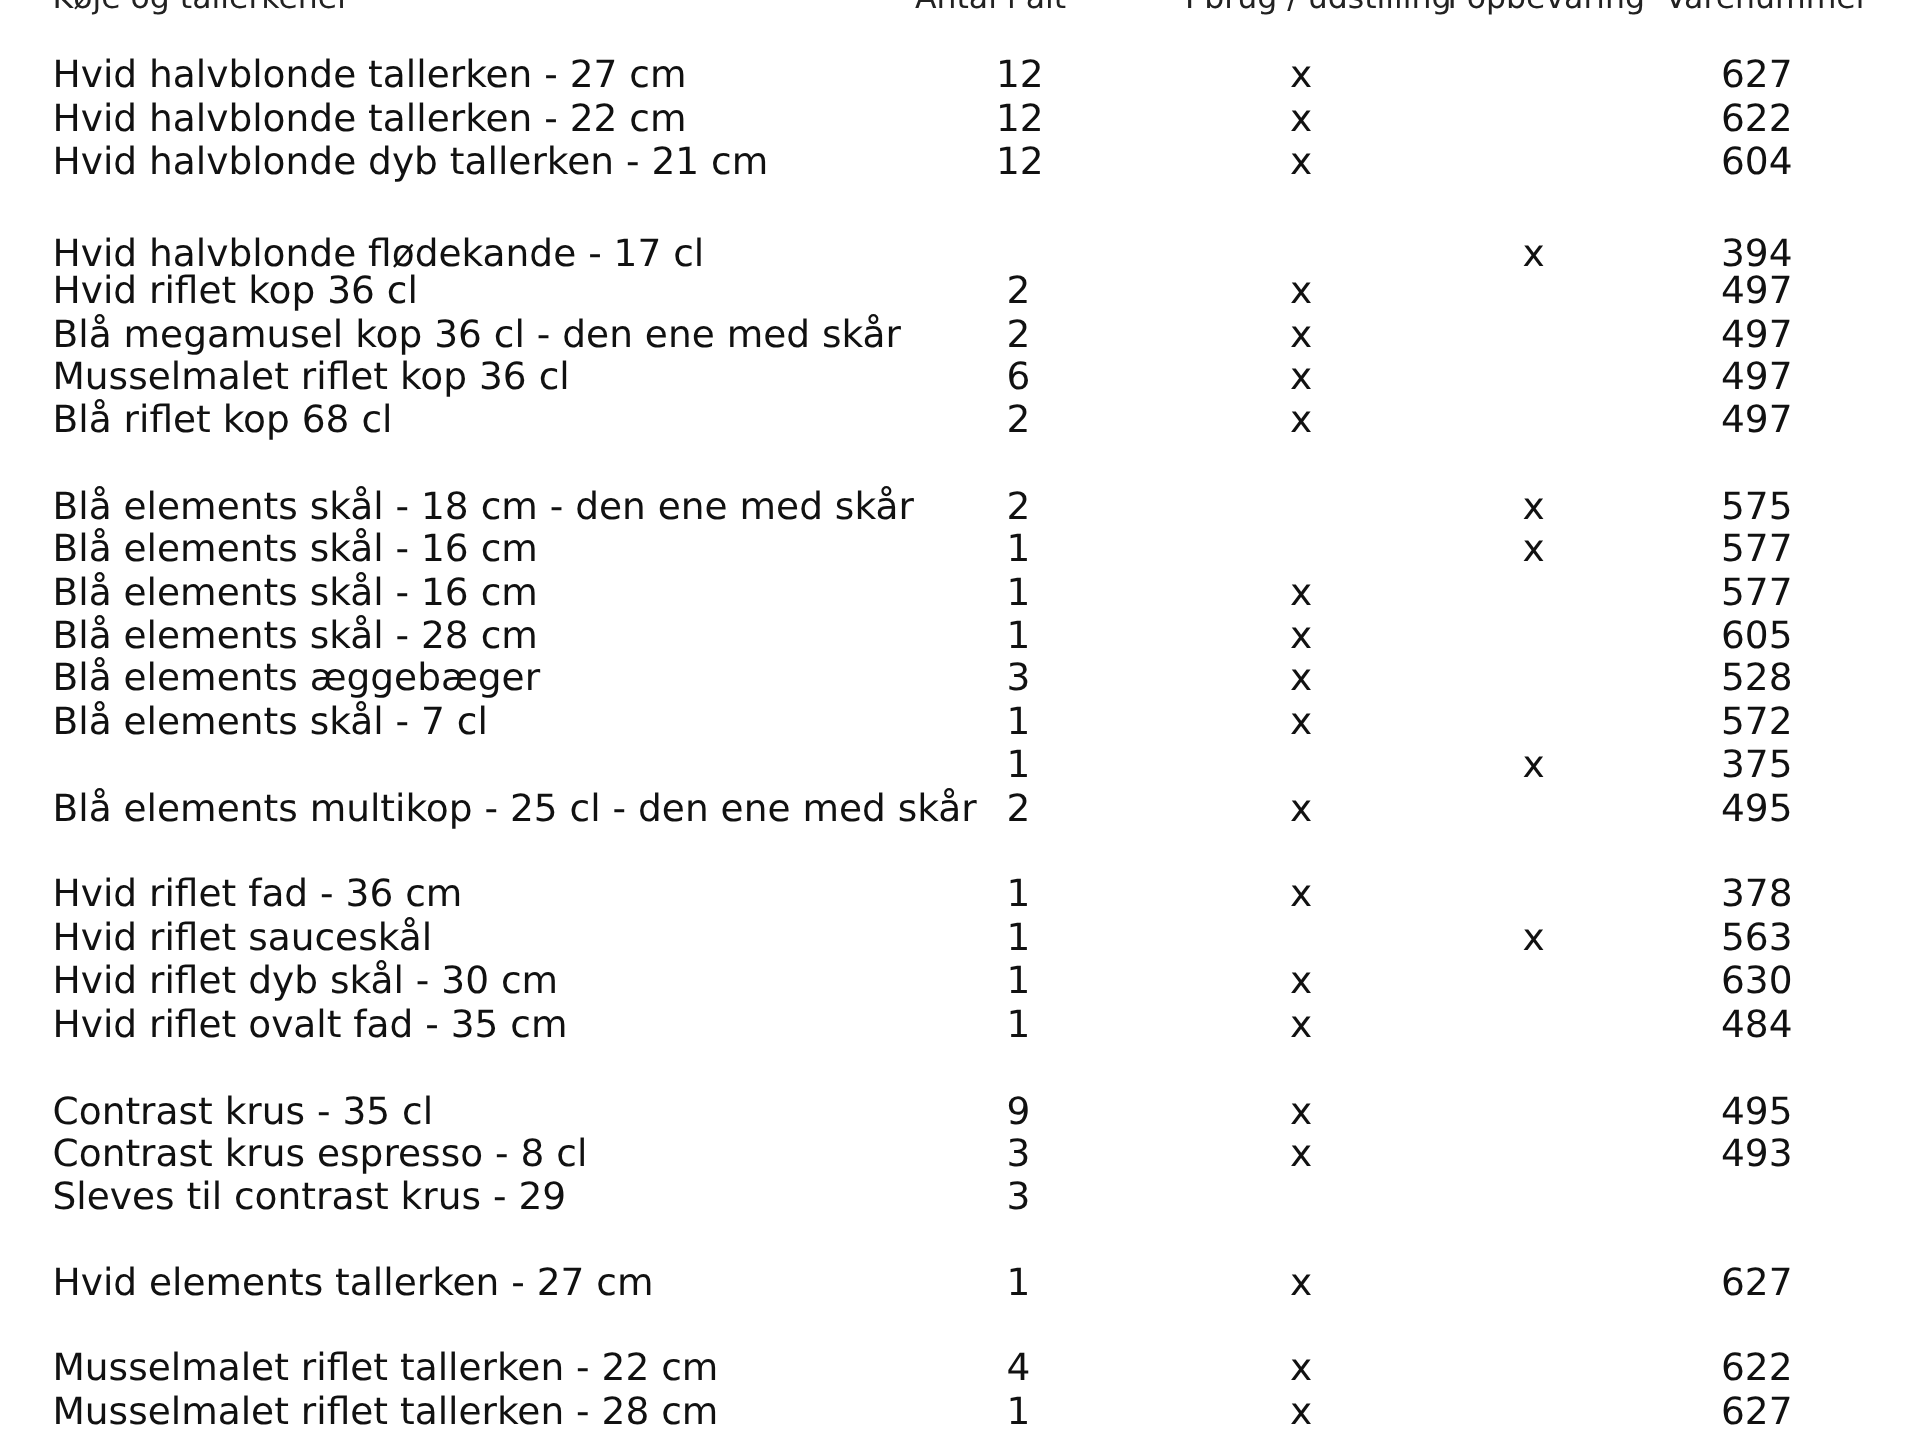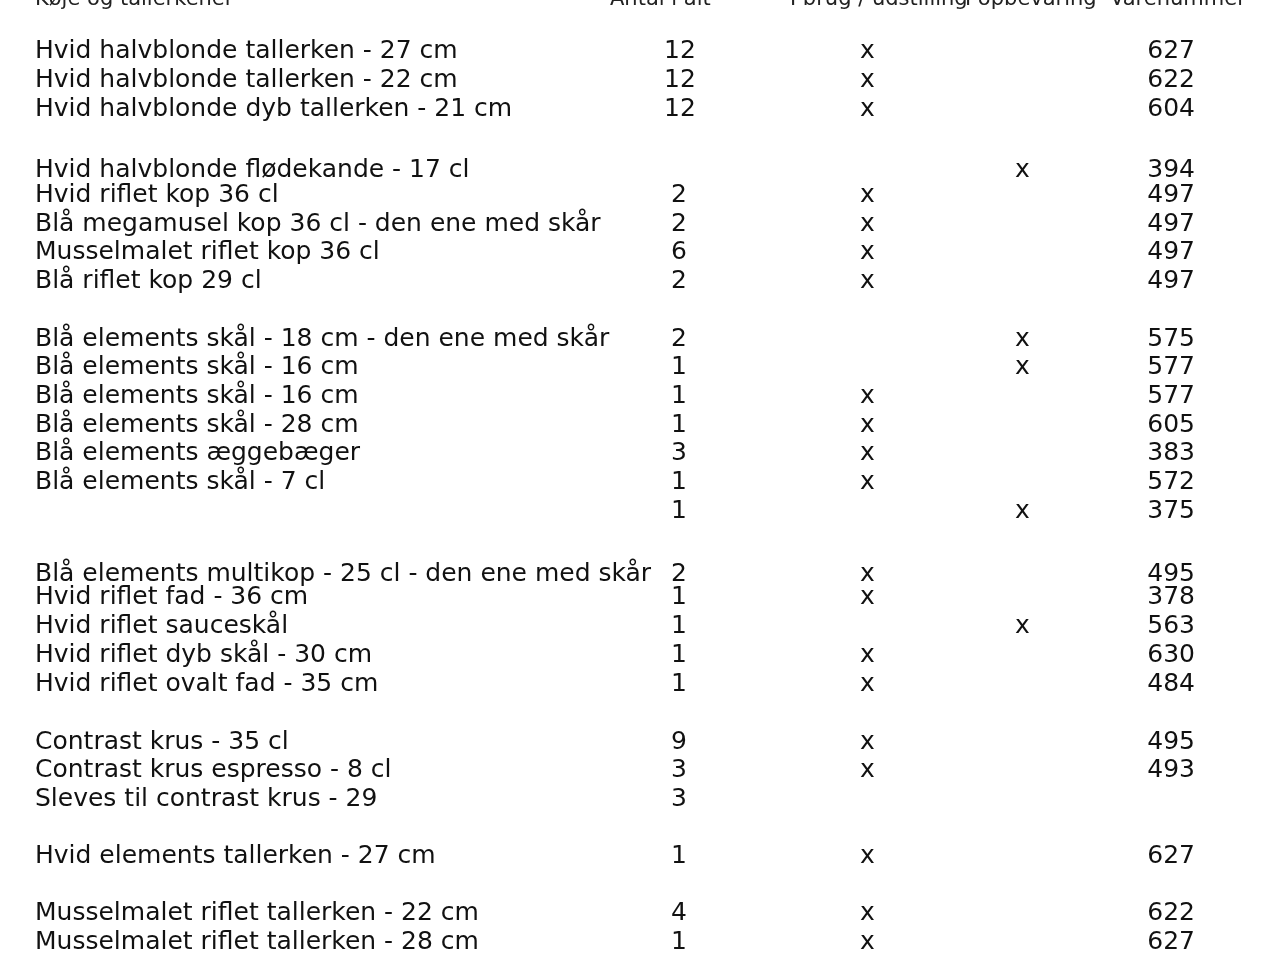--- a/index.html
+++ b/index.html
@@ -71,21 +71,21 @@
       <span class="num">497</span>
     </div>
     <div class="row" style="top: 236px;">
       <span class="name">Musselmalet riflet kop 36 cl</span>
       <span class="qty">6</span>
       <span class="x1">x</span>
       <span class="x2"></span>
       <span class="num">497</span>
     </div>
     <div class="row" style="top: 265px;">
-      <span class="name">Blå riflet kop 29 cl</span>
+      <span class="name">Blå riflet kop 68 cl</span>
       <span class="qty">2</span>
       <span class="x1">x</span>
       <span class="x2"></span>
       <span class="num">497</span>
     </div>
     <div class="row" style="top: 323px;">
       <span class="name">Blå elements skål - 18 cm - den ene med skår</span>
       <span class="qty">2</span>
       <span class="x1"></span>
       <span class="x2">x</span>
@@ -110,36 +110,36 @@
       <span class="qty">1</span>
       <span class="x1">x</span>
       <span class="x2"></span>
       <span class="num">605</span>
     </div>
     <div class="row" style="top: 437px;">
       <span class="name">Blå elements æggebæger</span>
       <span class="qty">3</span>
       <span class="x1">x</span>
       <span class="x2"></span>
-      <span class="num">383</span>
+      <span class="num">528</span>
     </div>
     <div class="row" style="top: 466px;">
       <span class="name">Blå elements skål - 7 cl</span>
       <span class="qty">1</span>
       <span class="x1">x</span>
       <span class="x2"></span>
       <span class="num">572</span>
     </div>
     <div class="row" style="top: 495px;">
       <span class="qty">1</span>
       <span class="x1"></span>
       <span class="x2">x</span>
       <span class="num">375</span>
     </div>
-    <div class="row" style="top: 524px; margin-top: 34px;">
+    <div class="row" style="top: 524px;">
       <span class="name">Blå elements multikop - 25 cl - den ene med skår</span>
       <span class="qty">2</span>
       <span class="x1">x</span>
       <span class="x2"></span>
       <span class="num">495</span>
     </div>
     <div class="row" style="top: 581px;">
       <span class="name">Hvid riflet fad - 36 cm</span>
       <span class="qty">1</span>
       <span class="x1">x</span>

